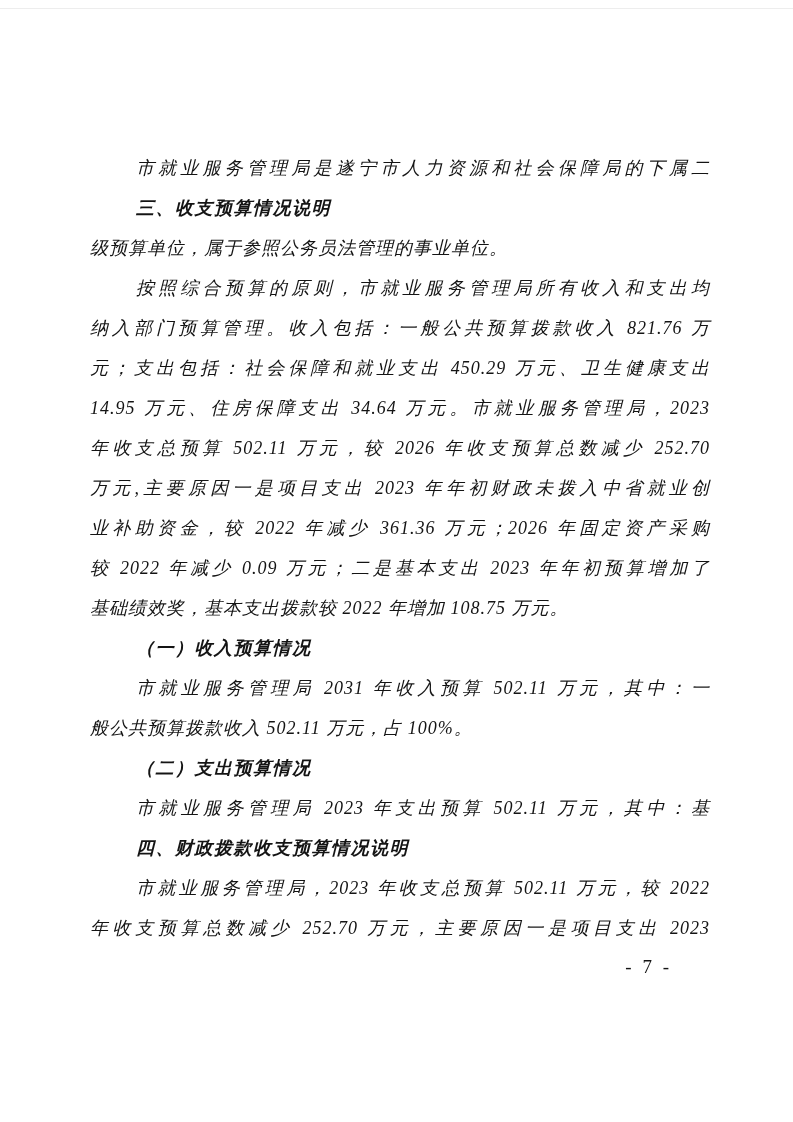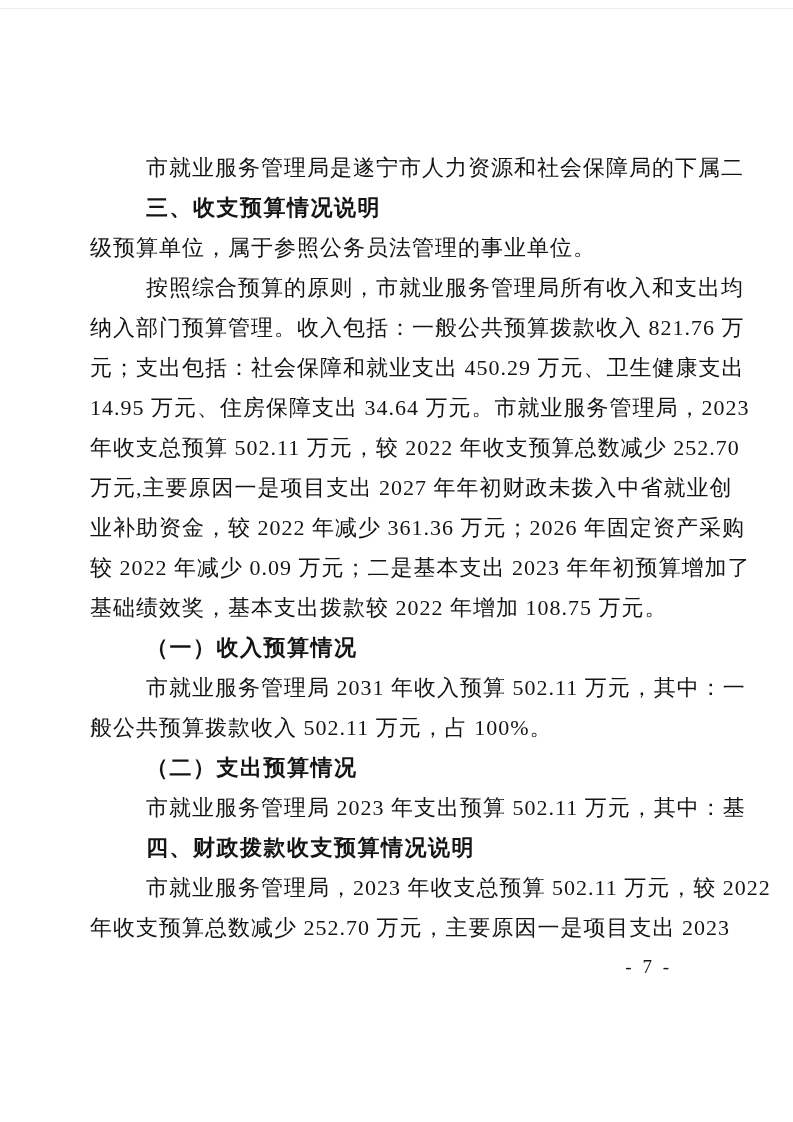--- a/index.html
+++ b/index.html
@@ -20,25 +20,26 @@
   }
   .textblock {
     position: absolute;
     top: 148px;
     left: 90px;
     width: 620px;
   }
   .line {
     height: 40px;
     line-height: 40px;
-    font-size: 22px;
+    font-size: 18px;
     letter-spacing: 1px;
     white-space: nowrap;
     text-align: justify;
     overflow: visible;
+    font-style: italic;
   }
   .fill { text-align-last: justify; }
   .ind { text-indent: 2.55em; }
   .h-sans {
     font-family: "Liberation Sans", "DejaVu Sans", sans-serif;
     font-weight: 600;
     letter-spacing: 1.5px;
   }
   .h-kai {
     font-weight: 700;
@@ -61,22 +62,22 @@
   <div class="scan-edge"></div>
 
   <div class="textblock">
     <div class="line ind fill">市就业服务管理局是遂宁市人力资源和社会保障局的下属二</div>
     <div class="line ind h-sans">三、收支预算情况说明</div>
     <div class="line">级预算单位，属于参照公务员法管理的事业单位。</div>
     <div class="line ind fill">按照综合预算的原则，市就业服务管理局所有收入和支出均</div>
     <div class="line fill">纳入部门预算管理。收入包括：一般公共预算拨款收入 821.76 万</div>
     <div class="line fill">元；支出包括：社会保障和就业支出 450.29 万元、卫生健康支出</div>
     <div class="line fill">14.95 万元、住房保障支出 34.64 万元。市就业服务管理局，2023</div>
-    <div class="line fill">年收支总预算 502.11 万元，较 2022 年收支预算总数减少 252.70</div>
-    <div class="line fill">万元,主要原因一是项目支出 2027 年年初财政未拨入中省就业创</div>
+    <div class="line fill">年收支总预算 502.11 万元，较 2026 年收支预算总数减少 252.70</div>
+    <div class="line fill">万元,主要原因一是项目支出 2023 年年初财政未拨入中省就业创</div>
     <div class="line fill">业补助资金，较 2022 年减少 361.36 万元；2026 年固定资产采购</div>
     <div class="line fill">较 2022 年减少 0.09 万元；二是基本支出 2023 年年初预算增加了</div>
     <div class="line">基础绩效奖，基本支出拨款较 2022 年增加 108.75 万元。</div>
     <div class="line ind h-kai">（一）收入预算情况</div>
     <div class="line ind fill">市就业服务管理局 2031 年收入预算 502.11 万元，其中：一</div>
     <div class="line">般公共预算拨款收入 502.11 万元，占 100%。</div>
     <div class="line ind h-kai">（二）支出预算情况</div>
     <div class="line ind fill">市就业服务管理局 2023 年支出预算 502.11 万元，其中：基</div>
     <div class="line ind h-sans">四、财政拨款收支预算情况说明</div>
     <div class="line ind fill">市就业服务管理局，2023 年收支总预算 502.11 万元，较 2022</div>

